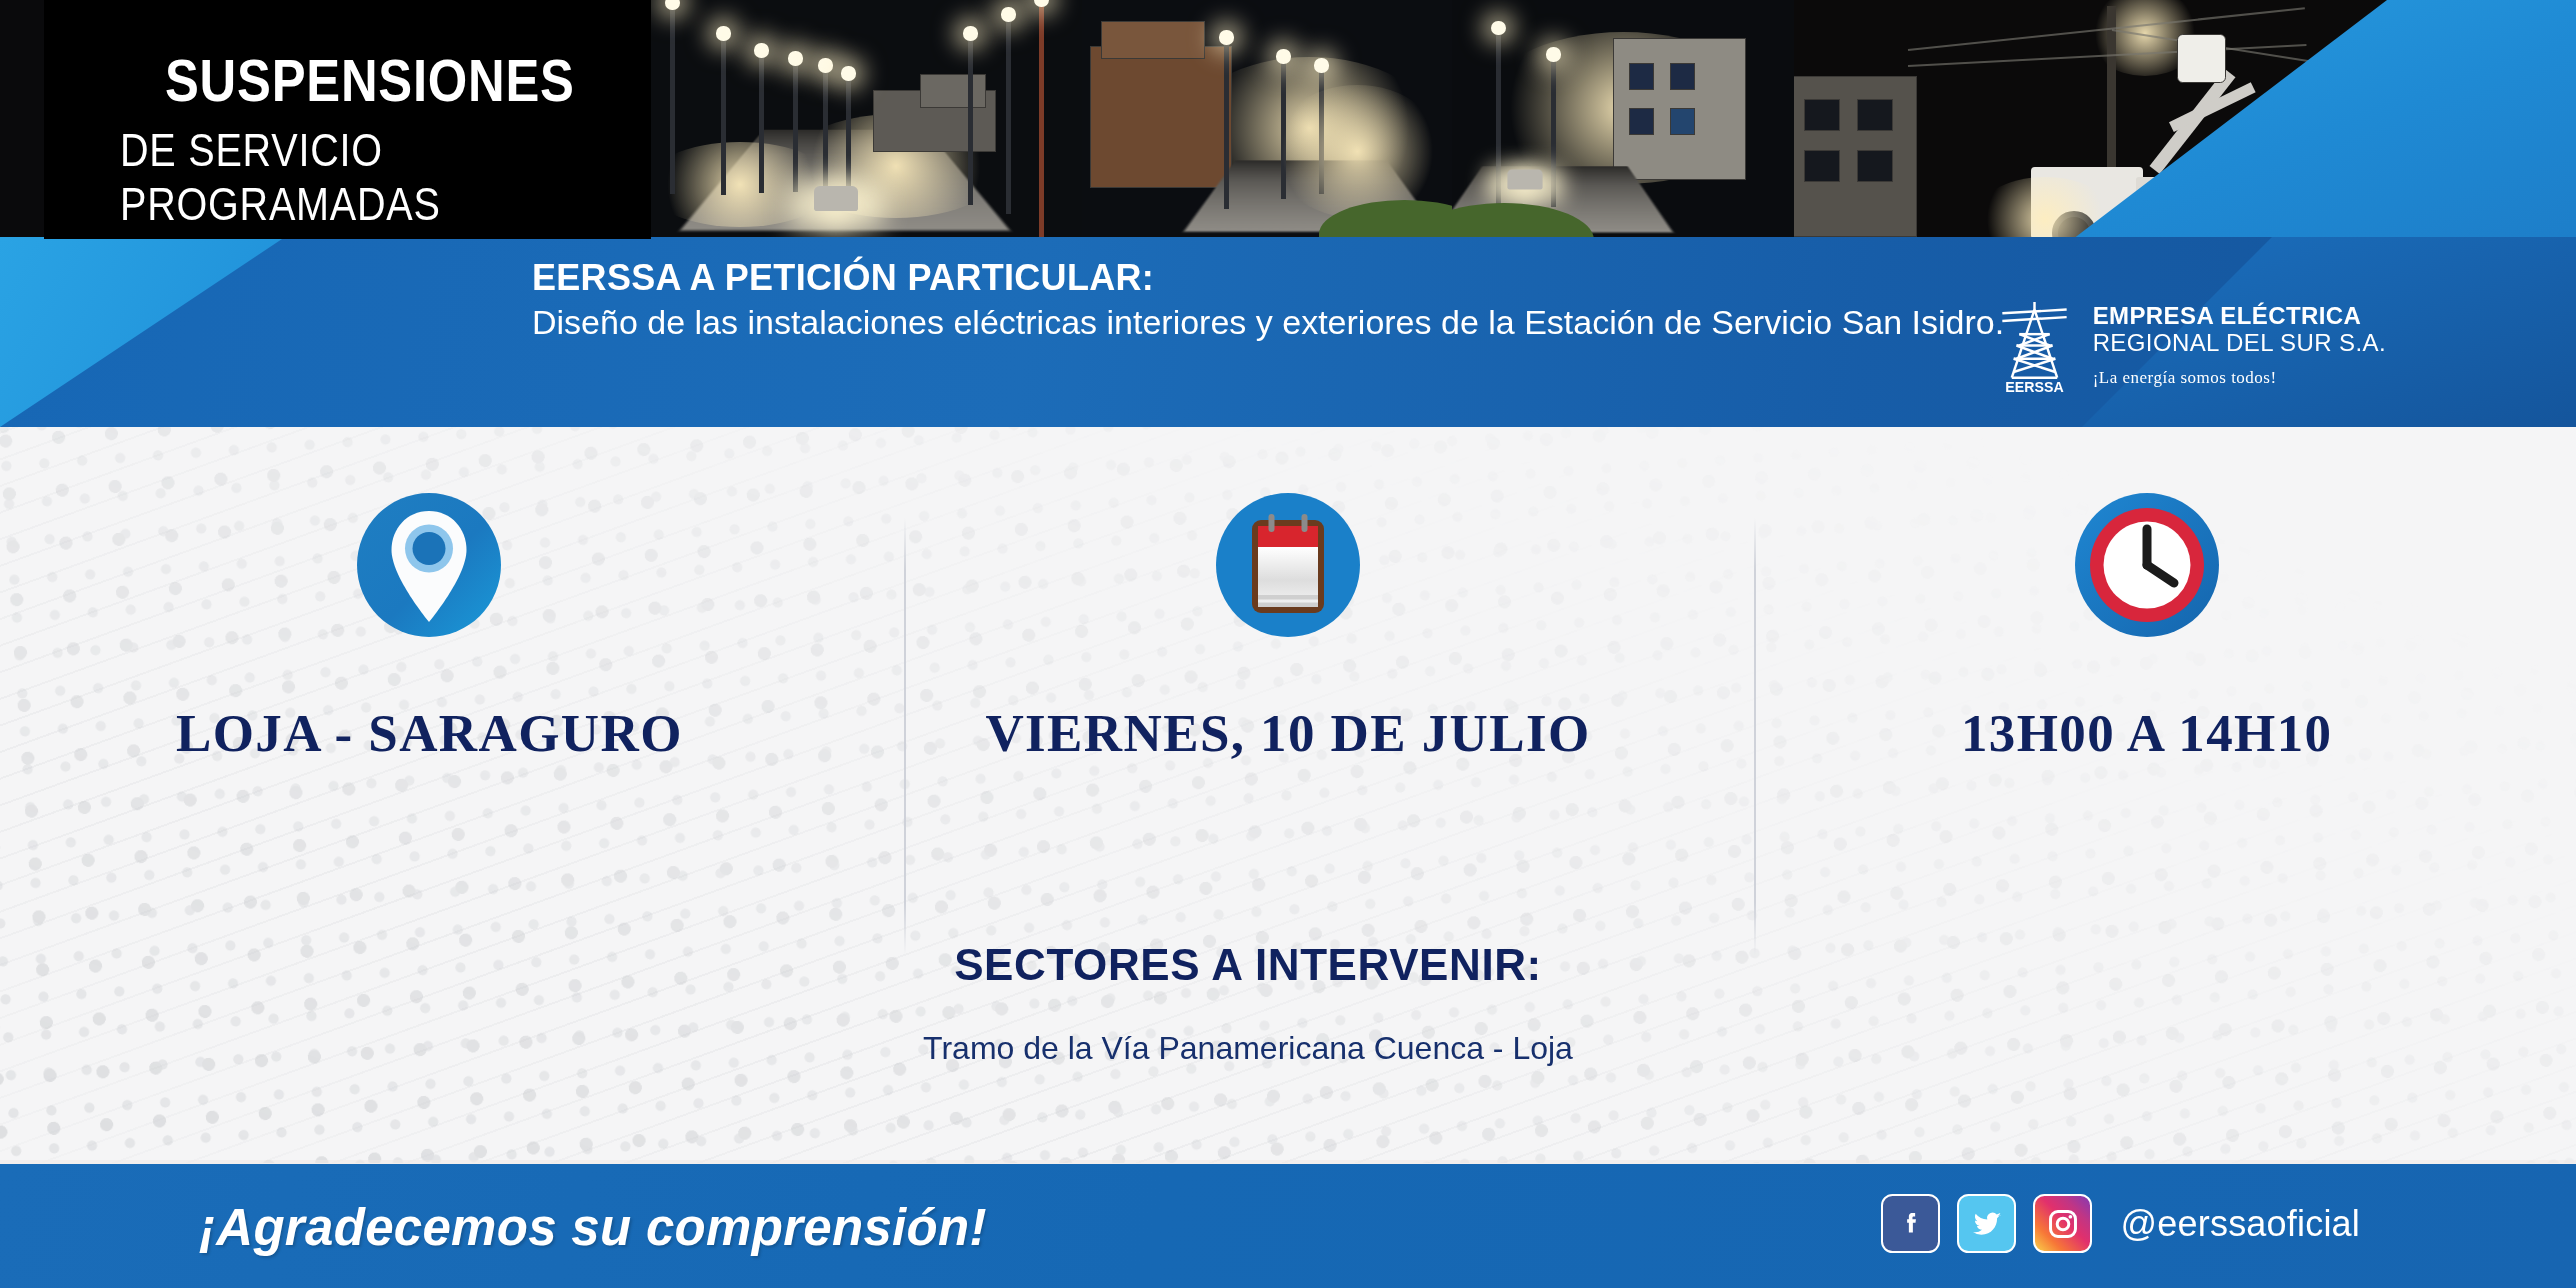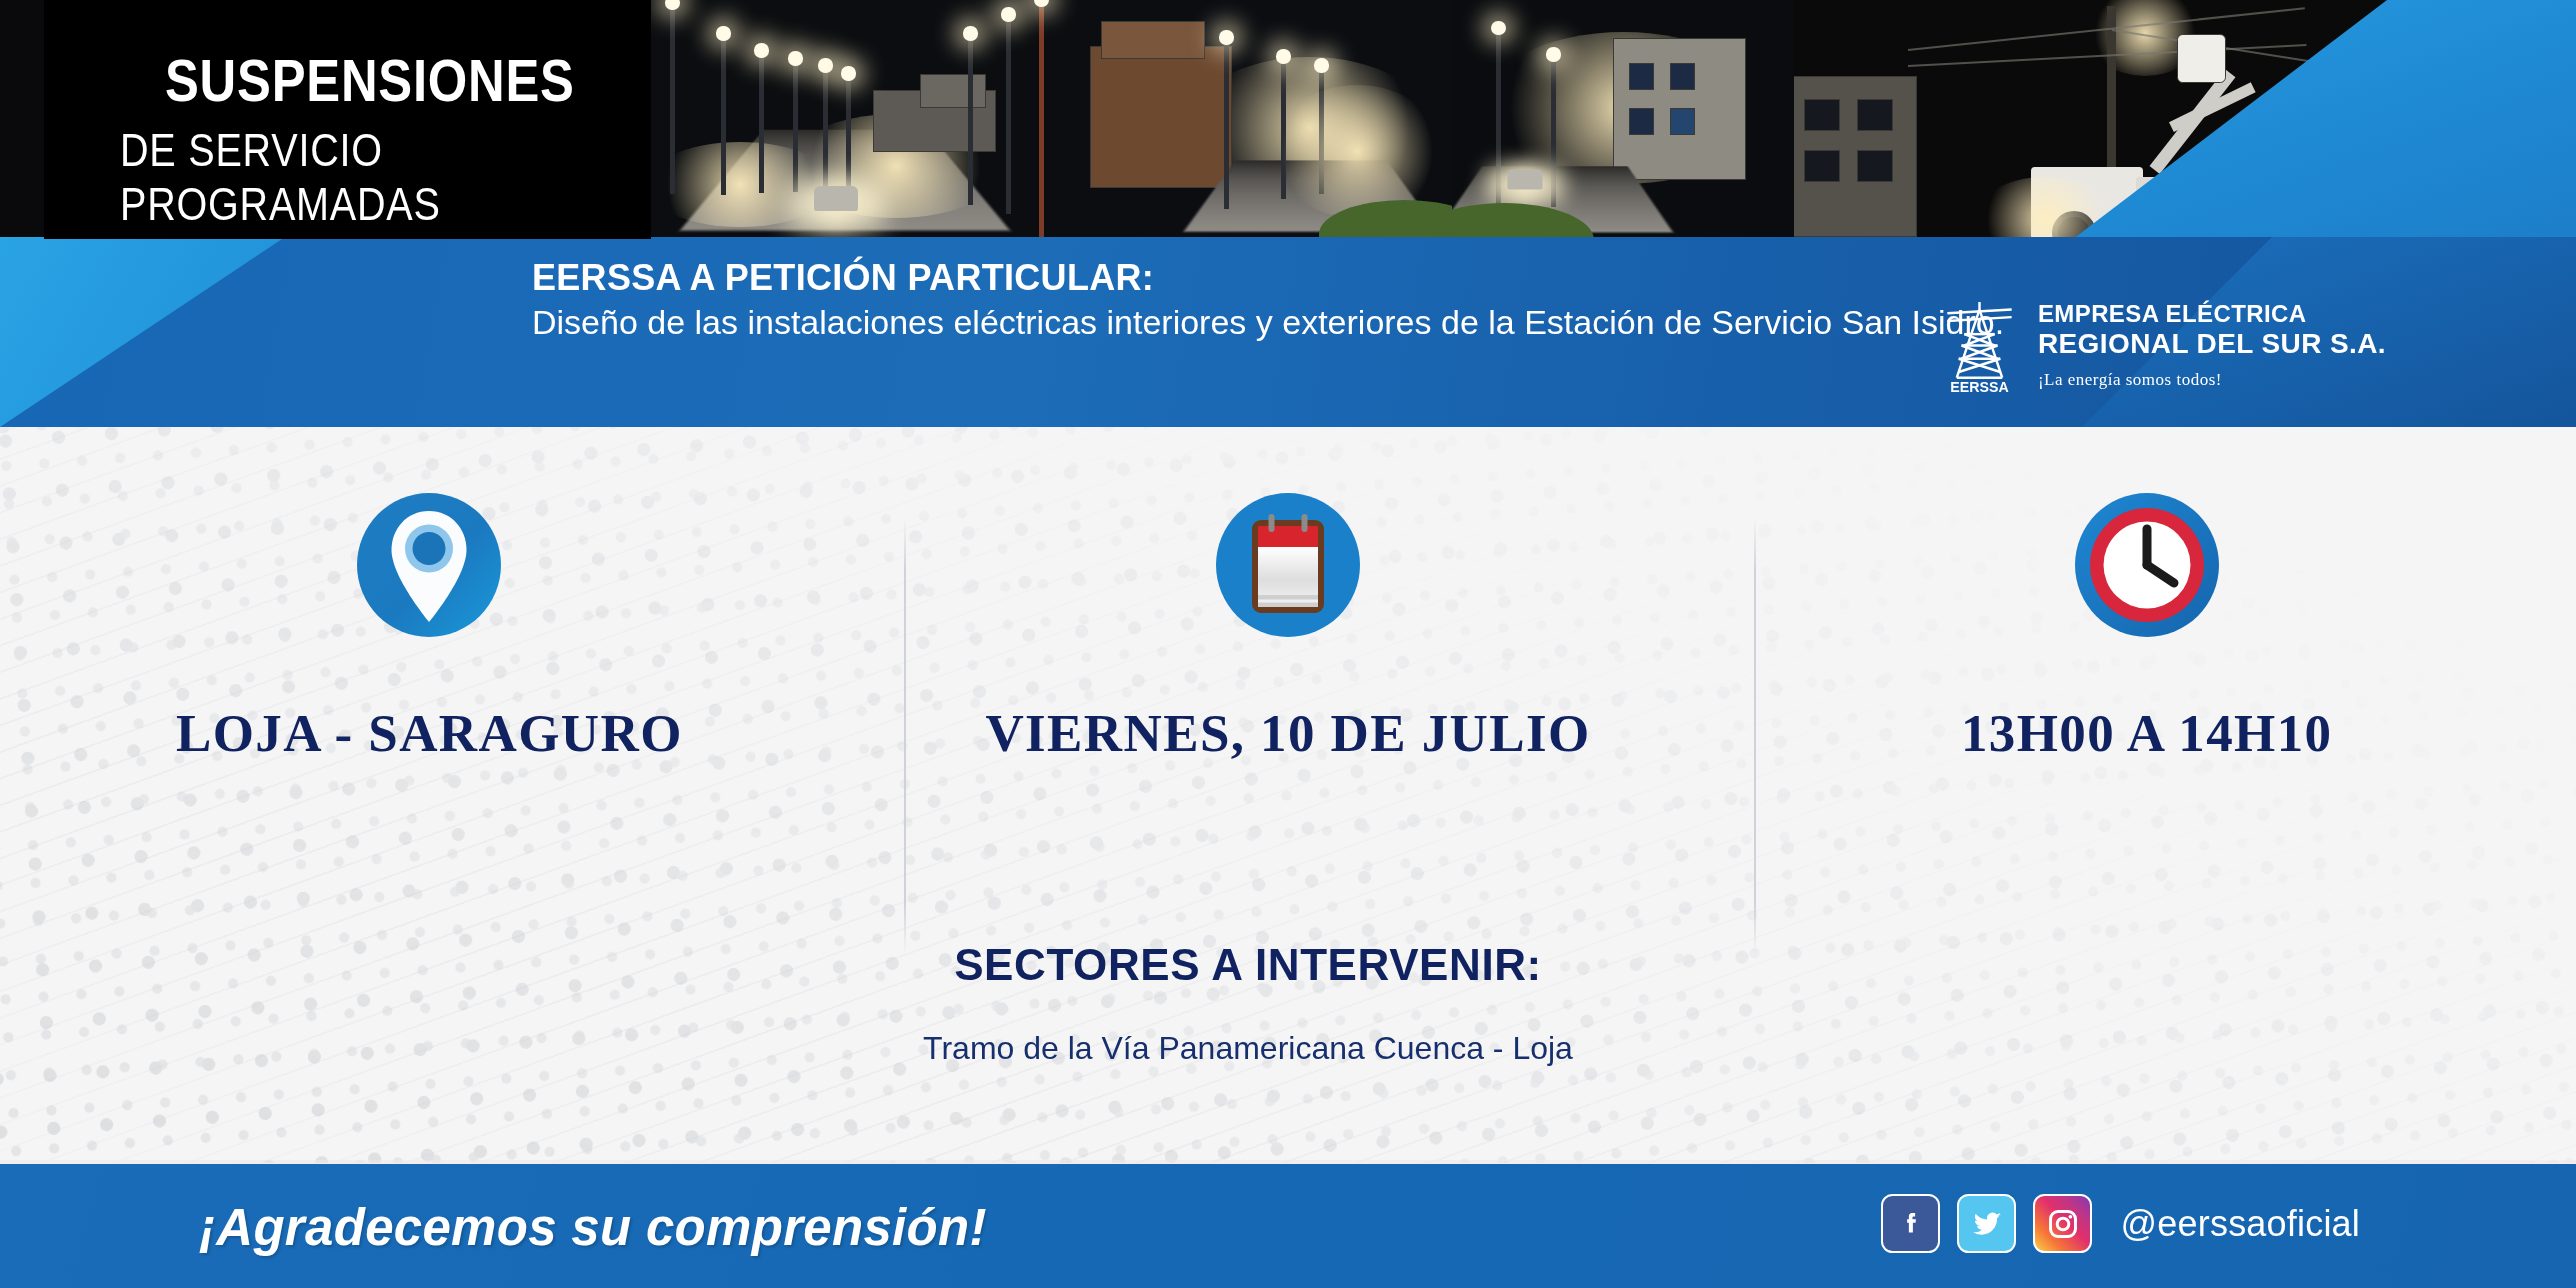--- a/index.html
+++ b/index.html
@@ -74,21 +74,21 @@
 
   .band-text { position:absolute; left:532px; top:258px; z-index:8; color:#fff; width:1614px; }
   .band-text .h1 { font-size:36px; font-weight:700; letter-spacing:0.3px; line-height:1.12; }
   .band-text .h2 { font-size:34px; font-weight:400; line-height:1.2; margin-top:3.8px; max-width:1595px; }
 
   
   .logo { position:absolute; right:190px; top:296px; z-index:9; display:flex; align-items:center; gap:15px; }
   .logo-tower { width:87px; height:99px; flex:none; }
   .logo-txt  { color:#fff; }
   .logo-txt .l1 { font-size:24px; font-weight:700; letter-spacing:0.4px; line-height:1.12; }
-  .logo-txt .l2 { font-size:28px; font-weight:700; letter-spacing:0.4px; line-height:1.12; }
+  .logo-txt .l2 { font-size:24px; font-weight:400; letter-spacing:0.4px; line-height:1.12; }
   .logo-txt .l3 { font-size:17px; font-family:"Liberation Serif",serif; margin-top:11px; letter-spacing:0.5px; }
 
   
   .body-area { position:absolute; left:0; top:425px; width:2576px; height:738px; z-index:2;
                background:#f5f5f6; overflow:hidden; }
   .halftone { position:absolute; inset:-190px -190px -190px -190px; opacity:.55;
       background-image:
         radial-gradient(circle at 11.4px 11.4px, #c9cbce 6.2px, transparent 6.8px),
         radial-gradient(circle at 11.4px 11.4px, #d4d6d9 4.7px, transparent 5.5px);
       background-size: 53px 53px, 38px 38px;

